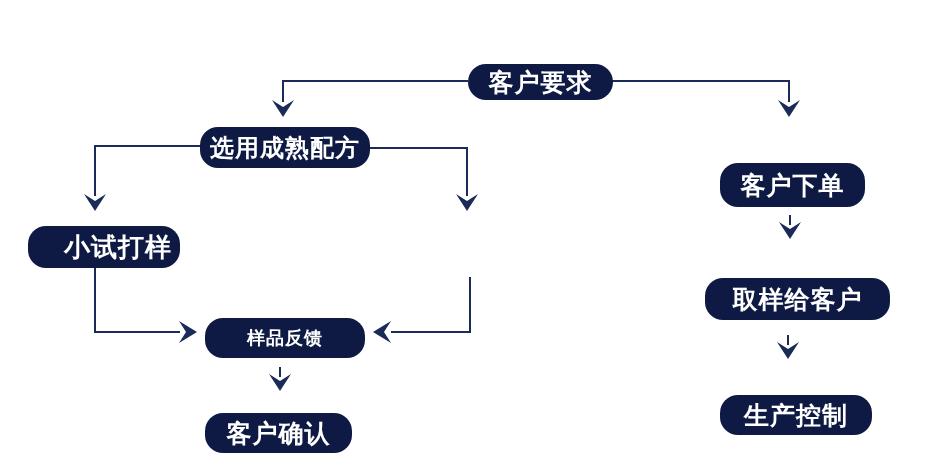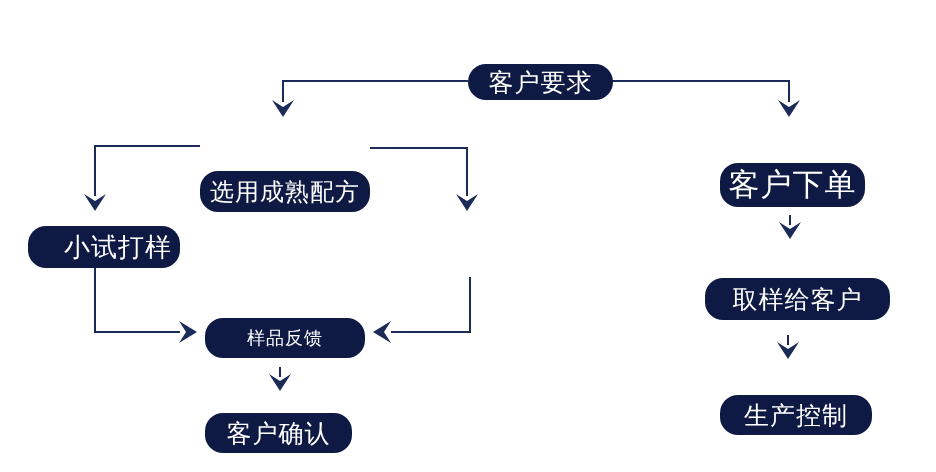--- a/index.html
+++ b/index.html
@@ -21,21 +21,21 @@
     width: 936px;
     height: 472px;
   }
   .node {
     position: absolute;
     display: flex;
     align-items: center;
     justify-content: center;
     background: var(--node-bg, #0e1a43);
     color: var(--node-text, #ffffff);
-    font-weight: normal;
+    font-weight: bold;
     border-radius: 18px;
     letter-spacing: 1px;
     white-space: nowrap;
     box-sizing: border-box;
   }
 </style>
 </head>
 <body>
 
 <div class="canvas">
@@ -65,28 +65,28 @@
 
     <polyline points="790,215 790,225" fill="none" stroke-width="2" stroke="#1b2b57"></polyline>
     <polygon points="779,222 790,229 801,222 790,239" fill="#1b2b57"></polygon>
 
     <polyline points="788,335 788,345" fill="none" stroke-width="2" stroke="#1b2b57"></polyline>
     <polygon points="777,342 788,349 799,342 788,359" fill="#1b2b57"></polygon>
   </svg>
 
   <div class="node" style="left:468px; top:64px; width:145px; height:36px; font-size:25px;">客户要求</div>
 
-  <div class="node" style="left:200px; top:127px; width:170px; height:41px; font-size:24px;margin-top:44px;">选用成熟配方</div>
+  <div class="node" style="left:200px; top:127px; width:170px; height:41px; font-size:24px;">选用成熟配方</div>
 
   <div class="node" style="left:28px; top:226px; width:152px; height:42px; font-size:26px;padding-left:28px;">小试打样</div>
 
 
   <div class="node" style="left:205px; top:318px; width:160px; height:40px; font-size:18px;">样品反馈</div>
 
   <div class="node" style="left:205px; top:413px; width:147px; height:40px; font-size:25px;">客户确认</div>
 
-  <div class="node" style="left:720px; top:163px; width:145px; height:44px; font-size:31px;">客户下单</div>
+  <div class="node" style="left:720px; top:163px; width:145px; height:44px; font-size:25px;">客户下单</div>
 
   <div class="node" style="left:705px; top:278px; width:185px; height:42px; font-size:25px;">取样给客户</div>
 
   <div class="node" style="left:720px; top:395px; width:152px; height:40px; font-size:25px;">生产控制</div>
 
 </div>
 
 </body></html>

